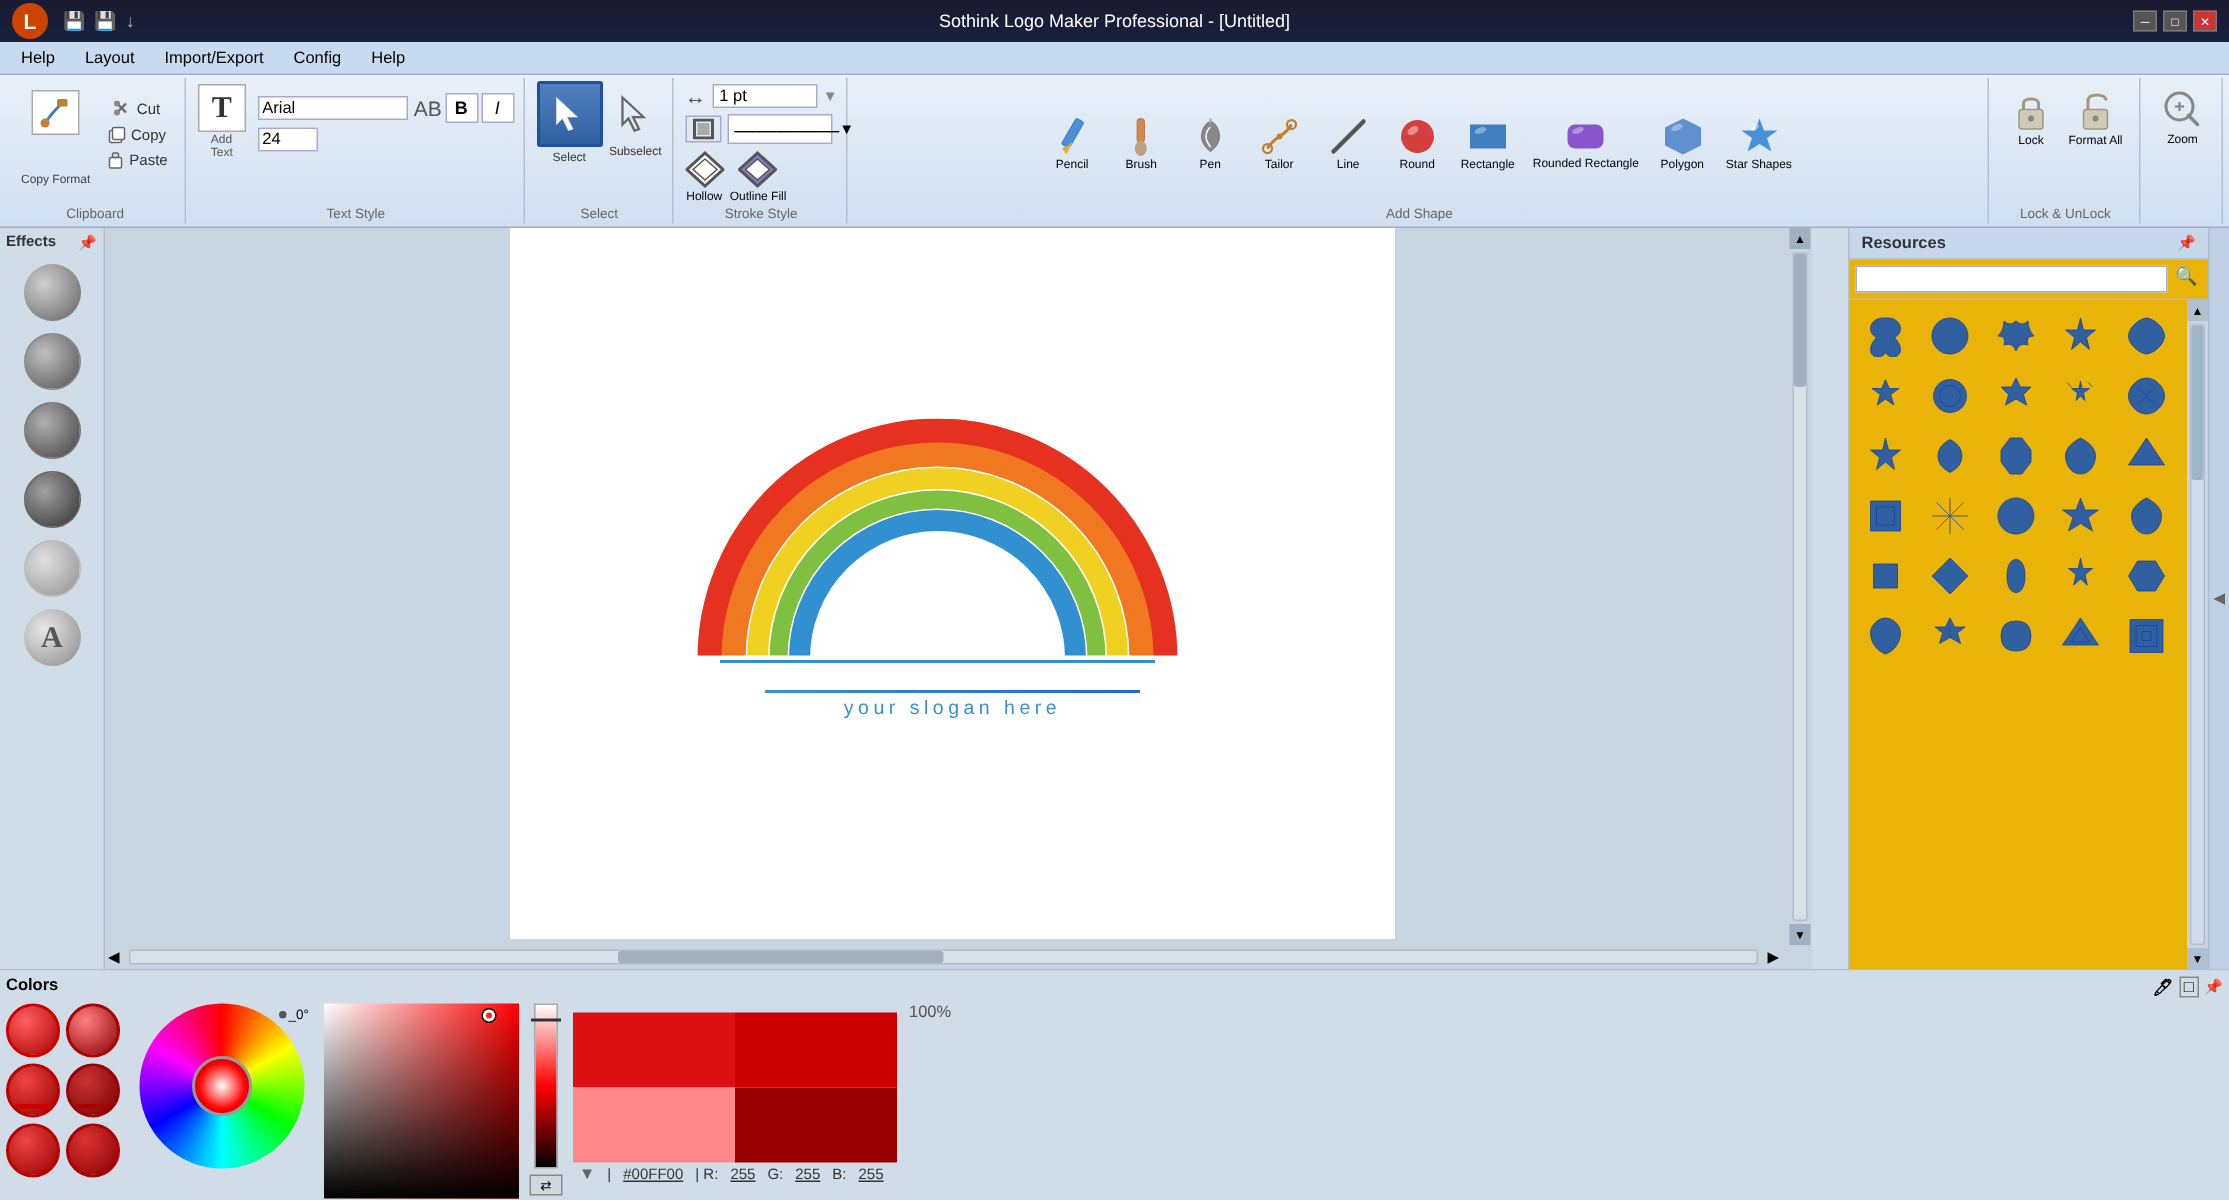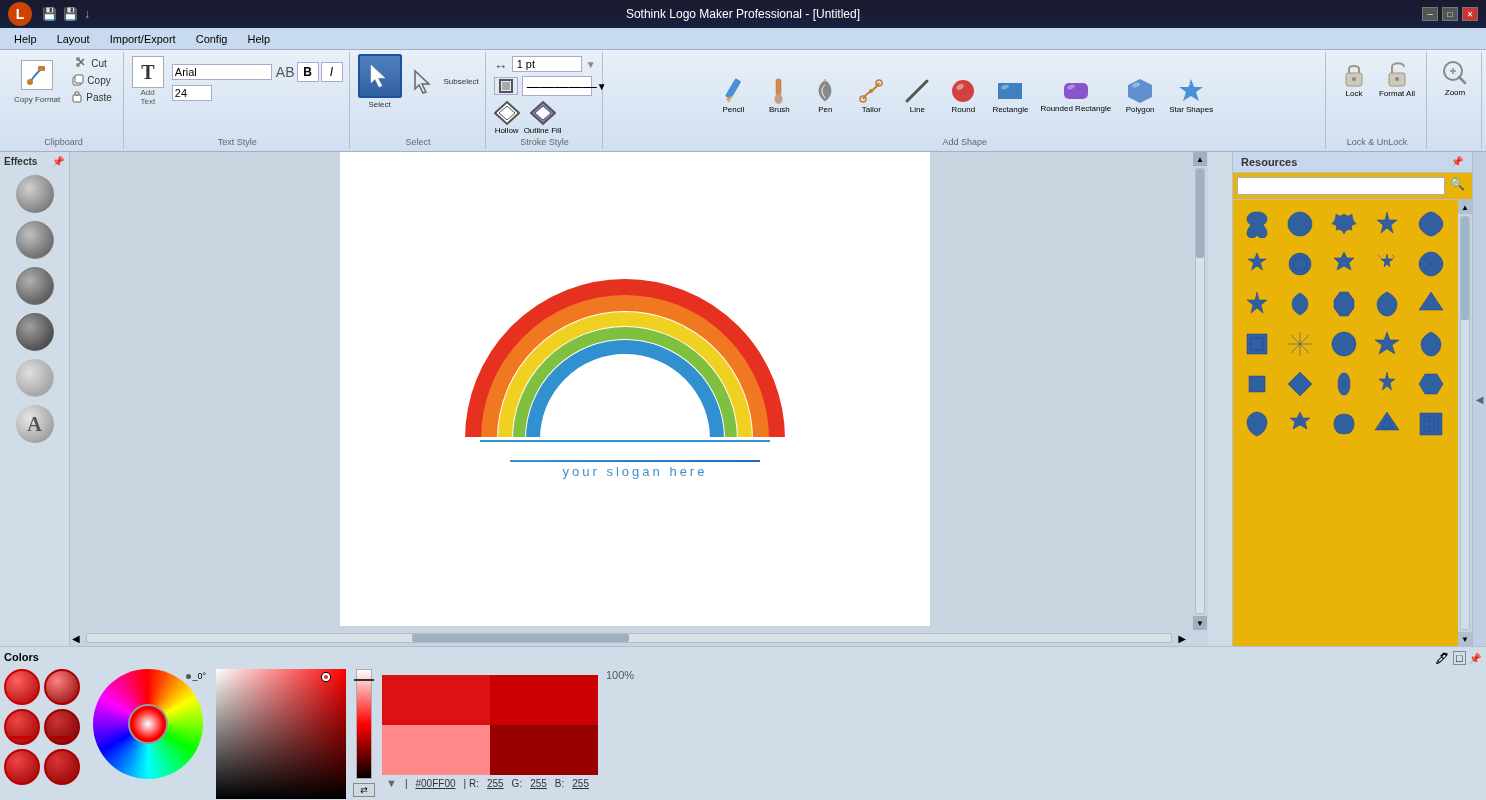--- a/index.html
+++ b/index.html
@@ -623,21 +623,21 @@
   <div class="menu-item">Import/Export</div>
   <div class="menu-item">Config</div>
   <div class="menu-item">Help</div>
 </div>
 
 <div id="toolbar">
 
   <div class="toolbar-section">
     <div class="toolbar-row">
 
-      <div style="display:flex;flex-direction:column;align-items:center;gap:0;padding:2px 4px;">
+      <div style="display:flex;flex-direction:column;align-items:center;gap:20px;padding:2px 4px;">
         <div style="position:relative;width:38px;height:38px;display:flex;align-items:center;justify-content:center;">
           <div style="width:32px;height:30px;background:white;border:1px solid #aaa;display:flex;align-items:center;justify-content:center;cursor:pointer;">
 
             <svg width="22" height="22" viewBox="0 0 22 22">
               <path d="M4 18 Q8 12 14 6" stroke="#4080c0" stroke-width="2" fill="none" stroke-linecap="round"></path>
               <rect x="12" y="2" width="7" height="5" rx="1" fill="#c08030"></rect>
               <circle cx="4" cy="18" r="3" fill="#c08030"></circle>
             </svg>
           </div>
         </div>
@@ -708,21 +708,21 @@
 
       <div style="display:flex;flex-direction:column;align-items:center;gap:2px;">
         <div class="select-main-btn">
           <svg width="26" height="26" viewBox="0 0 26 26">
             <polygon points="4,2 4,20 8,16 12,24 15,23 11,15 18,15" fill="white" stroke="#ddd" stroke-width="0.5"></polygon>
           </svg>
         </div>
         <span style="font-size:8px;color:#333;">Select</span>
       </div>
 
-      <div style="display:flex;align-items:center;gap:2px;">
+      <div style="display:flex;flex-direction:column;align-items:center;gap:2px;">
         <div style="width:36px;height:36px;background:transparent;border:1px solid transparent;display:flex;align-items:center;justify-content:center;cursor:pointer;">
           <svg width="26" height="26" viewBox="0 0 26 26">
             <polygon points="4,2 4,20 8,16 12,24 15,23 11,15 18,15" fill="none" stroke="#666" stroke-width="1.5"></polygon>
           </svg>
         </div>
         <span style="font-size:8px;color:#333;">Subselect</span>
       </div>
     </div>
     <span class="toolbar-section-label">Select</span>
   </div>

